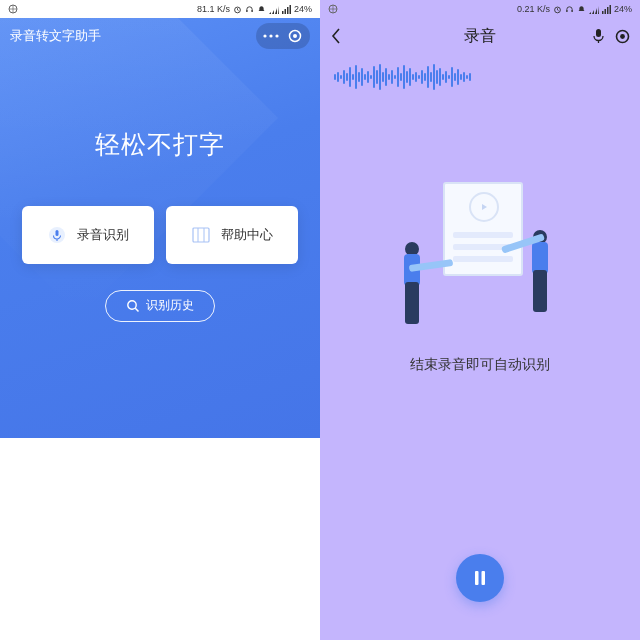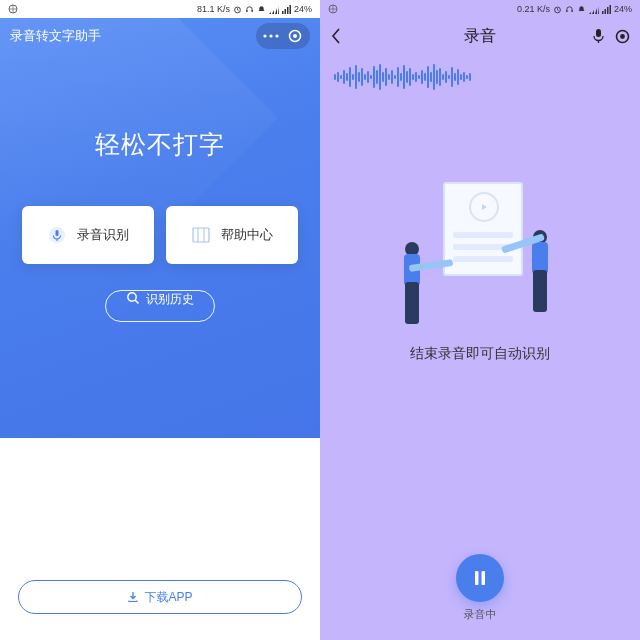--- a/index.html
+++ b/index.html
@@ -17,21 +17,21 @@
 .app-title{color:#fff;font-size:13px;font-weight:400}
 .pill{margin-left:auto;display:flex;align-items:center;background:rgba(0,0,0,0.16);border-radius:16px;padding:4px 6px;gap:6px}
 .pill-dots,.pill-target{width:18px;height:18px;display:flex;align-items:center;justify-content:center;color:#fff}
 .hero-text{text-align:center;color:#fff;margin-top:72px;z-index:2;position:relative}
 .hero-text h1{font-size:25px;font-weight:400;letter-spacing:1px;line-height:1.5}
 .hero-text h2{font-size:23px;font-weight:400;letter-spacing:1px;margin-top:2px}
 .cards{display:flex;gap:12px;padding:0 22px;margin-top:42px;z-index:2;position:relative}
 .card{flex:1;background:#fff;border-radius:6px;height:58px;display:flex;align-items:center;justify-content:center;gap:10px;box-shadow:0 3px 14px rgba(0,0,0,0.10)}
 .card-icon{width:20px;height:20px;display:flex;align-items:center;justify-content:center}
 .card-label{font-size:13px;color:#333}
-.history-btn{margin:26px auto 0;width:110px;height:32px;border:1px solid rgba(255,255,255,0.9);border-radius:18px;display:flex;justify-content:center;gap:6px;color:#fff;font-size:12px;z-index:2;position:relative}
+.history-btn{margin:26px auto 0;width:110px;height:32px;border:1px solid rgba(255,255,255,0.9);border-radius:18px;display:flex;align-items:center;justify-content:center;gap:6px;color:#fff;font-size:12px;z-index:2;position:relative}
 .bottom-btns{margin-top:auto;display:flex;gap:14px;padding:14px 18px 26px}
 .outl-btn{flex:1;height:34px;border:1px solid #4a7eed;border-radius:18px;display:flex;align-items:center;justify-content:center;gap:5px;color:#4a7eed;font-size:12px}
 
 
 .screen-right{background:#c4b5fd}
 .r-bar{display:flex;align-items:center;height:36px;padding:0 10px;position:relative}
 .r-back{width:22px;display:flex;align-items:center;color:#222}
 .r-title{position:absolute;left:0;right:0;text-align:center;font-size:16px;color:#222;pointer-events:none}
 .r-icons{margin-left:auto;display:flex;gap:10px;align-items:center}
 .wave{height:40px;padding:6px 14px 0;display:flex;align-items:center;gap:1px}
@@ -44,21 +44,21 @@
 .board .l1{top:48px}.board .l2{top:60px}.board .l3{top:72px}
 .person{position:absolute;width:36px;height:90px}
 .p1{left:0;top:60px}
 .p2{right:6px;top:48px}
 .head{width:14px;height:14px;background:#2a3b5f;border-radius:50%;position:absolute;left:10px;top:0}
 .body{width:16px;height:32px;background:#4a7eed;position:absolute;left:9px;top:12px;border-radius:4px}
 .legs{width:14px;height:42px;background:#2a3b5f;position:absolute;left:10px;top:40px;border-radius:3px}
 .arm-bar{position:absolute;width:44px;height:7px;background:#97c5f8;border-radius:3px}
 .p1 .arm-bar{left:14px;top:20px;transform:rotate(-8deg)}
 .p2 .arm-bar{left:-22px;top:10px;transform:rotate(-18deg)}
-.illus-txt{text-align:center;margin-top:3px;font-size:14px;color:#333}
+.illus-txt{text-align:center;margin-top:14px;font-size:14px;color:#333}
 .rec-btn{position:absolute;bottom:38px;left:50%;transform:translateX(-50%);width:48px;height:48px;border-radius:50%;background:#4a7eed;display:flex;align-items:center;justify-content:center;box-shadow:0 4px 12px rgba(74,126,237,0.4)}
 .rec-label{position:absolute;bottom:18px;left:0;right:0;text-align:center;font-size:11px;color:#555}
 svg{display:block}
 </style>
 </head>
 <body>
 
 <div class="screen screen-left">
   <div class="status-bar">
     <span class="net">
@@ -151,29 +151,20 @@
         <svg width="14" height="14" viewBox="0 0 14 14">
             <circle cx="6" cy="6" r="4.2" fill="none" stroke="#fff" stroke-width="1.4"></circle>
             <line x1="9.3" y1="9.3" x2="12.5" y2="12.5" stroke="#fff" stroke-width="1.5"></line>
           </svg>
       </span>
       <span>识别历史</span>
     </div>
   </div>
 
   <div class="bottom-btns">
-    <div class="outl-btn">
-      <span>
-        <svg width="12" height="12" viewBox="0 0 12 12">
-            <path d="M6 1v6M3.5 5L6 7.5 8.5 5" stroke="#4a7eed" stroke-width="1.3" fill="none"></path>
-            <path d="M2 9.5v1h8v-1" stroke="#4a7eed" stroke-width="1.2" fill="none"></path>
-          </svg>
-      </span>
-      <span>下载APP</span>
-    </div>
   </div>
 </div>
 
 <div class="screen screen-right">
   <div class="status-bar">
     <span class="net">
       <svg width="10" height="10" viewBox="0 0 10 10">
           <circle cx="5" cy="5" r="4" fill="none" stroke="#666" stroke-width="1"></circle>
           <path d="M5 1v8M1 5h8" stroke="#666" stroke-width="0.7"></path>
         </svg>
@@ -309,14 +300,13 @@
     </div>
   </div>
   <div class="illus-txt">结束录音即可自动识别</div>
 
   <div class="rec-btn">
     <svg width="16" height="18" viewBox="0 0 16 18">
         <rect x="3" y="2" width="3.5" height="14" rx="1" fill="#fff"></rect>
         <rect x="9.5" y="2" width="3.5" height="14" rx="1" fill="#fff"></rect>
       </svg>
   </div>
-  <div class="rec-label">录音中</div>
 </div>
 
 </body></html>

